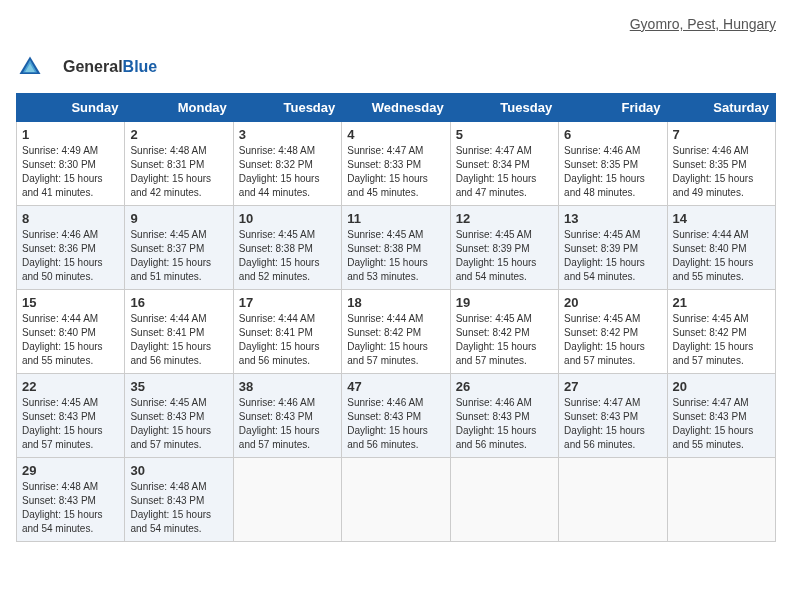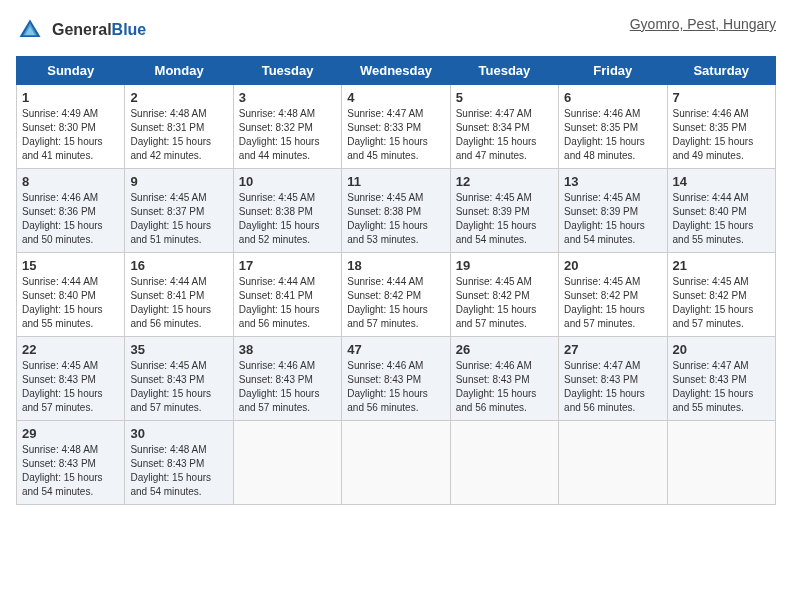--- a/index.html
+++ b/index.html
@@ -12,21 +12,22 @@
     }
     .header-area {
       display: flex;
       justify-content: space-between;
       align-items: flex-start;
       margin-bottom: 12px;
     }
     .logo {
       display: flex;
       align-items: center;
-      gap: 8px;
+      gap: 19px;
+      margin-top: 37px;
     }
     .logo-icon {
       width: 28px;
       height: 28px;
     }
     .title-area {
       text-align: right;
     }
     .main-title {
       font-size: 32px;
@@ -39,21 +40,21 @@
       text-decoration: underline;
     }
     .calendar {
       width: 100%;
       border-collapse: collapse;
       border: 1px solid #ccc;
     }
     .calendar th {
       background-color: #1a5fa8;
       color: #fff;
-      text-align: center;
+      text-align: right;
       padding: 6px 6px;
       font-size: 13px;
       font-weight: bold;
       border: 1px solid #1a5fa8;
     }
     .calendar td {
       vertical-align: top;
       border: 1px solid #ccc;
       padding: 5px 5px;
       width: calc(100% / 7);

